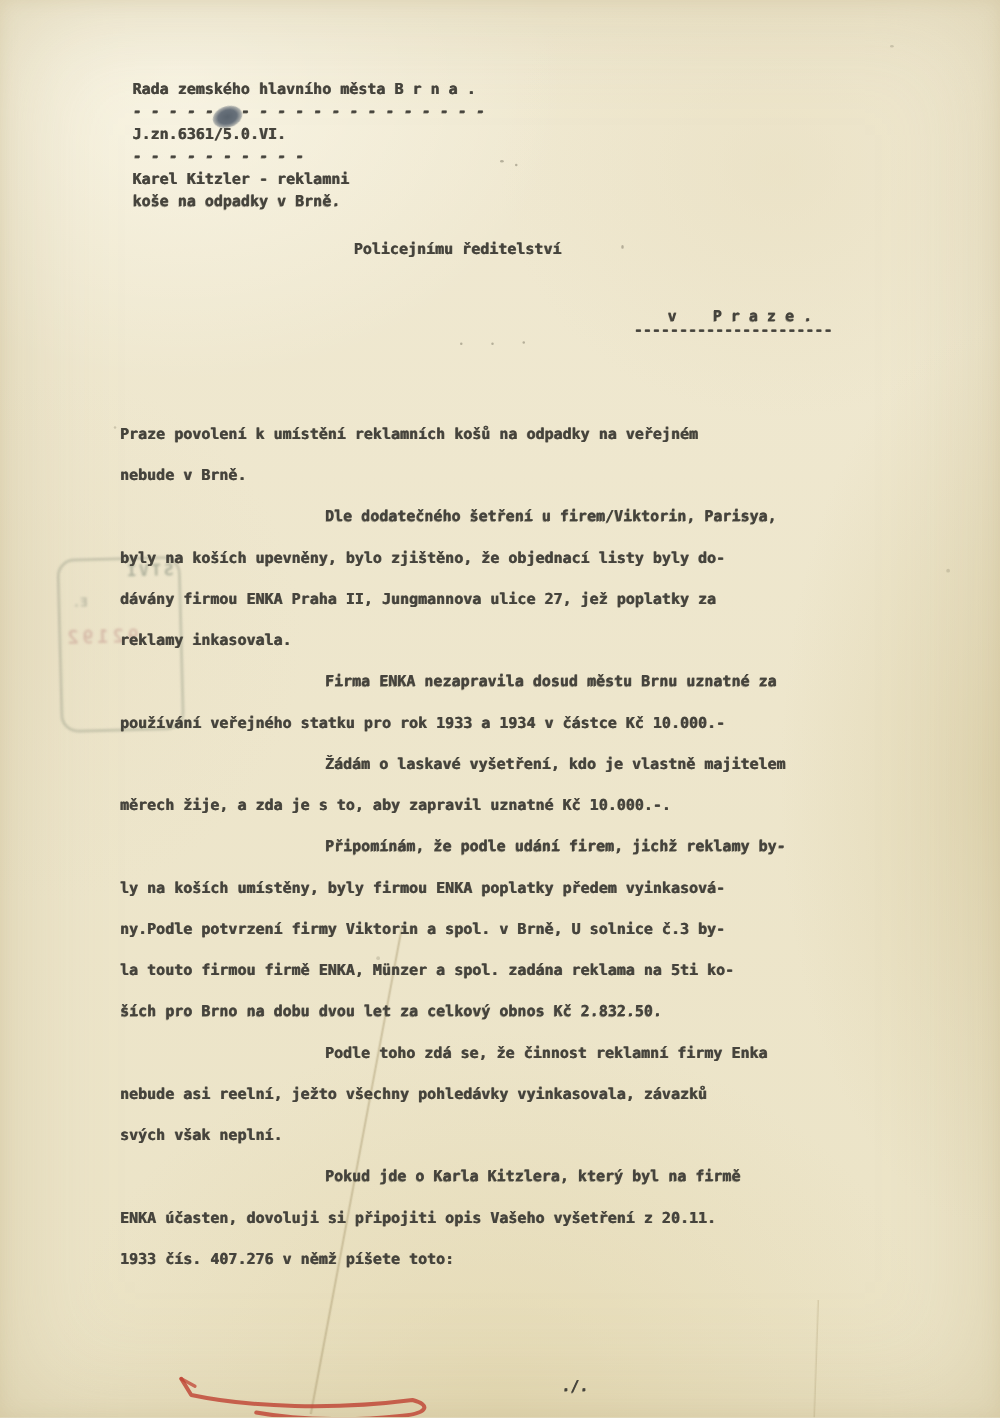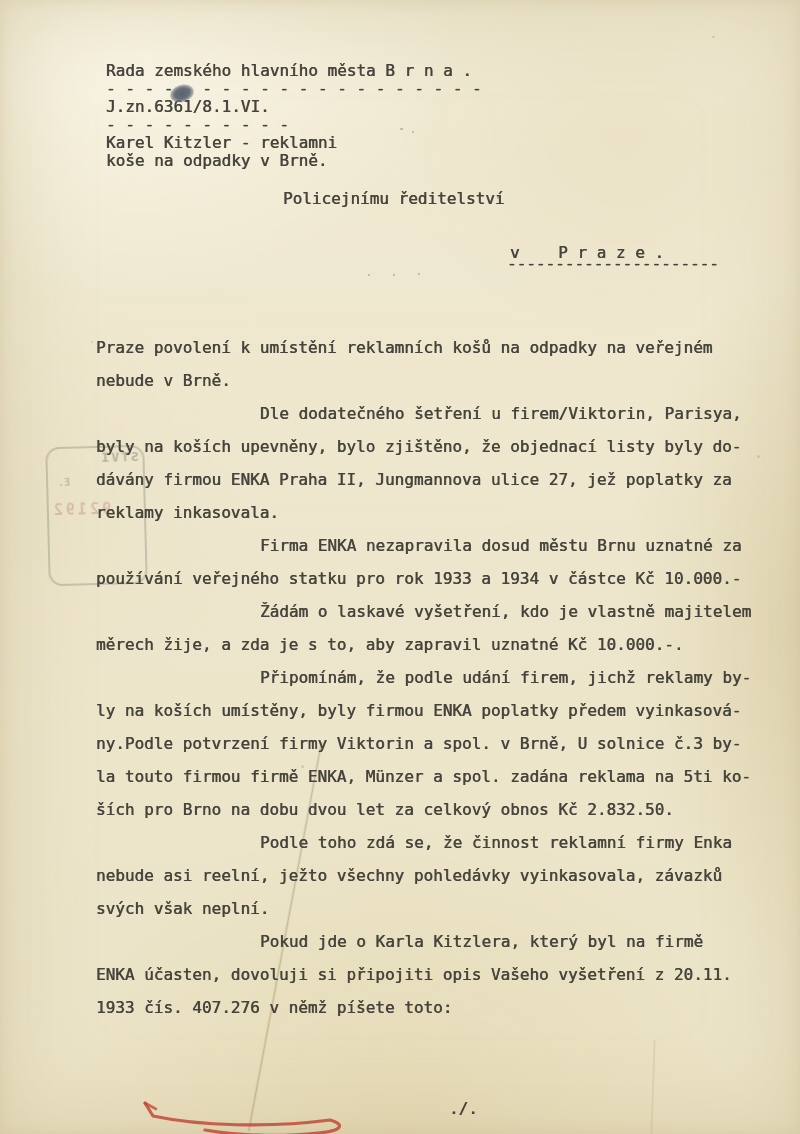--- a/index.html
+++ b/index.html
@@ -20,27 +20,28 @@
       radial-gradient(ellipse 60% 35% at 50% 99%, rgba(224,211,168,0.55), transparent 75%),
       radial-gradient(ellipse 30% 45% at 99% 55%, rgba(216,203,160,0.5), transparent 70%),
       radial-gradient(ellipse 35% 25% at 4% 45%, rgba(233,224,196,0.5), transparent 75%),
       linear-gradient(#f0e9d2, #ebe3c6);
     box-shadow: inset 0 0 90px rgba(186,170,124,0.38), inset 0 0 14px rgba(196,181,136,0.28);
   }
   .ink{
     color:var(--ink,#45433c);
     text-shadow:0.4px 0 0.4px rgba(62,60,52,0.75), -0.3px 0.3px 0.4px rgba(62,60,52,0.45);
     white-space:pre;
-    font-size:16px;
+    font-size:12px;
+    font-weight:bold;
   }
   .abs{position:absolute;}
   .hblock{left:106px;top:62px;}
   .hline{line-height:18px;height:18px;}
   .recipient-name{left:283px;top:190px;line-height:18px;}
-  .recipient-city{left:510px;top:244px;line-height:18px;}
+  .recipient-city{left:534px;top:244px;line-height:18px;}
   .recipient-underline{left:507px;top:255px;line-height:18px;}
   .bodyblock{left:96px;top:331px;}
   .bl{line-height:33px;height:33px;}
   .ind{padding-left:164px;}
   .footer-mark{left:449px;top:1100px;line-height:18px;}
   
   .blot{
     left:170px;top:85px;width:24px;height:17px;border-radius:50%;
     background:radial-gradient(ellipse at center,#59636d 0%,#67707a 45%,rgba(103,112,122,0.4) 72%,transparent 78%);
     transform:rotate(-18deg);filter:blur(0.4px);
@@ -73,21 +74,21 @@
     <span class="frag f2">E.</span>
     <span class="frag f3">92192</span>
   </div>
 
   <div class="abs crease crease1"></div>
   <div class="abs crease crease2"></div>
 
   <div class="abs hblock">
     <div class="ink hline">Rada zemského hlavního města B r n a .</div>
     <div class="ink hline">- - - - - - - - - - - - - - - - - - - -</div>
-    <div class="ink hline">J.zn.6361/8.1.VI.</div>
+    <div class="ink hline">J.zn.6361/5.0.VI.</div>
     <div class="ink hline">- - - - - - - - - -</div>
     <div class="ink hline">Karel Kitzler - reklamni</div>
     <div class="ink hline">koše na odpadky v Brně.</div>
   </div>
 
   <div class="abs blot"></div>
 
   <div class="abs ink recipient-name">Policejnímu ředitelství</div>
   <div class="abs ink recipient-city">v    P r a z e .</div>
   <div class="abs ink recipient-underline">----------------------</div>

